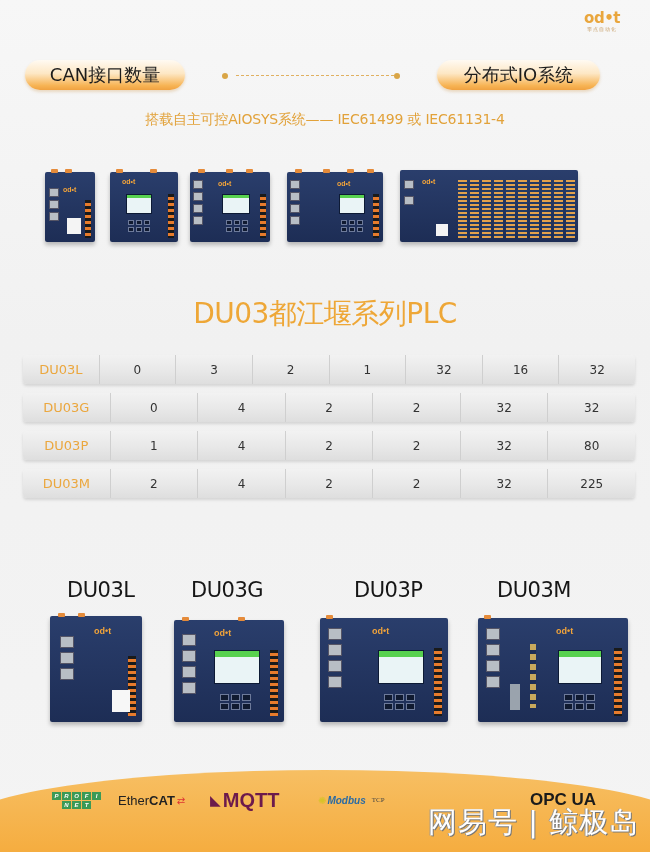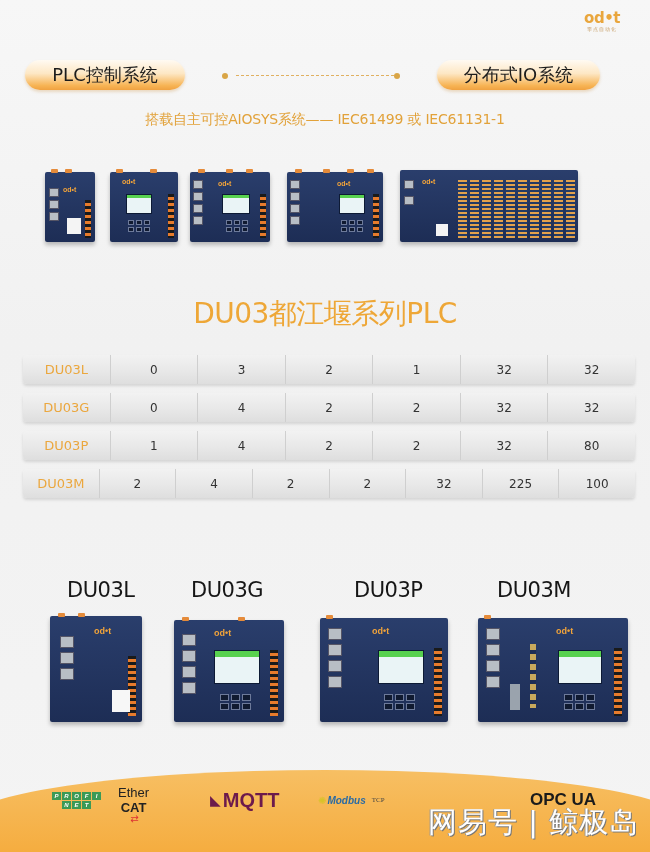--- a/index.html
+++ b/index.html
@@ -67,21 +67,21 @@
   .footer-band {
     position: absolute; left: -40px; top: 770px; width: 730px; height: 180px;
     border-radius: 50% 50% 0 0 / 30% 30% 0 0;
     background: linear-gradient(180deg,#f7bf63 0%,#f5ad40 45%,#f4a433 100%);
   }
   .protocols { position: absolute; left: 0; top: 785px; width: 650px; height: 30px; }
   .proto { position: absolute; top: 0; height: 30px; display: flex; align-items: center; }
   .profinet { left: 52px; }
   .profinet .grid { display: grid; grid-template-columns: repeat(5, 9px); gap: 1px; }
   .profinet .grid span { height: 8px; background: #3b9a56; color: #fff; font-size: 6px; font-weight: bold; font-style: italic; display: flex; align-items: center; justify-content: center; }
-  .ethercat { left: 118px; font-size: 13px; color: #222; flex-direction: column; }
+  .ethercat { left: 118px; font-size: 13px; color: #222; }
   .ethercat b { font-weight: 900; text-align: center; }
   .ethercat .arr { margin-left: 2px; font-size: 10px; color: #d33; line-height: 7px; }
   .mqtt { left: 210px; font-size: 20px; font-weight: bold; color: #6d1a4c; }
   .mqtt .wave { font-size: 14px; margin-right: 2px; }
   .modbus { left: 318px; font-size: 10px; font-style: italic; font-weight: bold; color: #2b6ba3; }
   .modbus .sun { color: #d9c22a; margin-right: 1px; font-style: normal; }
   .modbus .tcp { font-style: normal; font-weight: normal; color: #444; font-size: 7px; margin-left: 6px; font-family: "Liberation Serif", serif; }
   .ethernetip { left: 418px; font-size: 15px; color: #2a2a2a; font-weight: bold; }
   .opcua { left: 530px; font-size: 17px; font-weight: 900; color: #1b1b1b; }
   .watermark {
@@ -90,29 +90,29 @@
   }
 </style>
 </head>
 <body>
 
 <div class="logo">
   <div class="logo-text">od•t</div>
   <div class="logo-sub">零点自动化</div>
 </div>
 
-<div class="pill pill-left">PLC控制系统</div>
+<div class="pill pill-left">CAN接口数量</div>
 <div class="connector">
   <span class="dot" style="left:0"></span>
   <span class="dash"></span>
   <span class="dot" style="right:0"></span>
 </div>
 <div class="pill pill-right">分布式IO系统</div>
 
-<div class="subtitle">搭载自主可控AIOSYS系统—— IEC61499 或 IEC61131-1</div>
+<div class="subtitle">搭载自主可控AIOSYS系统—— IEC61499 或 IEC61131-4</div>
 
 <div>
 
   <div class="device" style="left:45px; top:172px; width:50px; height:70px;">
     <span class="knob" style="left:6px"></span>
       <span class="knob" style="left:20px"></span>
     <span class="port" style="left:4px; top:16px"></span>
       <span class="port" style="left:4px; top:28px"></span>
       <span class="port" style="left:4px; top:40px"></span>
     <span class="brand" style="left:18px; top:14px">od•t</span>
@@ -201,20 +201,21 @@
 
 <div class="spec-table">
   <div>
     <div class="trow" style="margin-top:0">
       <div class="td">DU03L</div>
       <div class="td">0</div>
       <div class="td">3</div>
       <div class="td">2</div>
       <div class="td">1</div>
       <div class="td">32</div>
+      <div class="td">16</div>
       <div class="td">32</div>
     </div>
     <div class="trow">
       <div class="td">DU03G</div>
       <div class="td">0</div>
       <div class="td">4</div>
       <div class="td">2</div>
       <div class="td">2</div>
       <div class="td">32</div>
       <div class="td">32</div>
@@ -229,21 +230,20 @@
       <div class="td">80</div>
     </div>
     <div class="trow">
       <div class="td">DU03M</div>
       <div class="td">2</div>
       <div class="td">4</div>
       <div class="td">2</div>
       <div class="td">2</div>
       <div class="td">32</div>
       <div class="td">225</div>
-      <div class="td">100</div>
     </div>
   </div>
 </div>
 
 <div class="model-label" style="left:67px">DU03L</div>
 <div class="model-label" style="left:191px">DU03G</div>
 <div class="model-label" style="left:354px">DU03P</div>
 <div class="model-label" style="left:497px">DU03M</div>
 
 <div class="device" style="left:50px; top:616px; width:92px; height:106px;">

